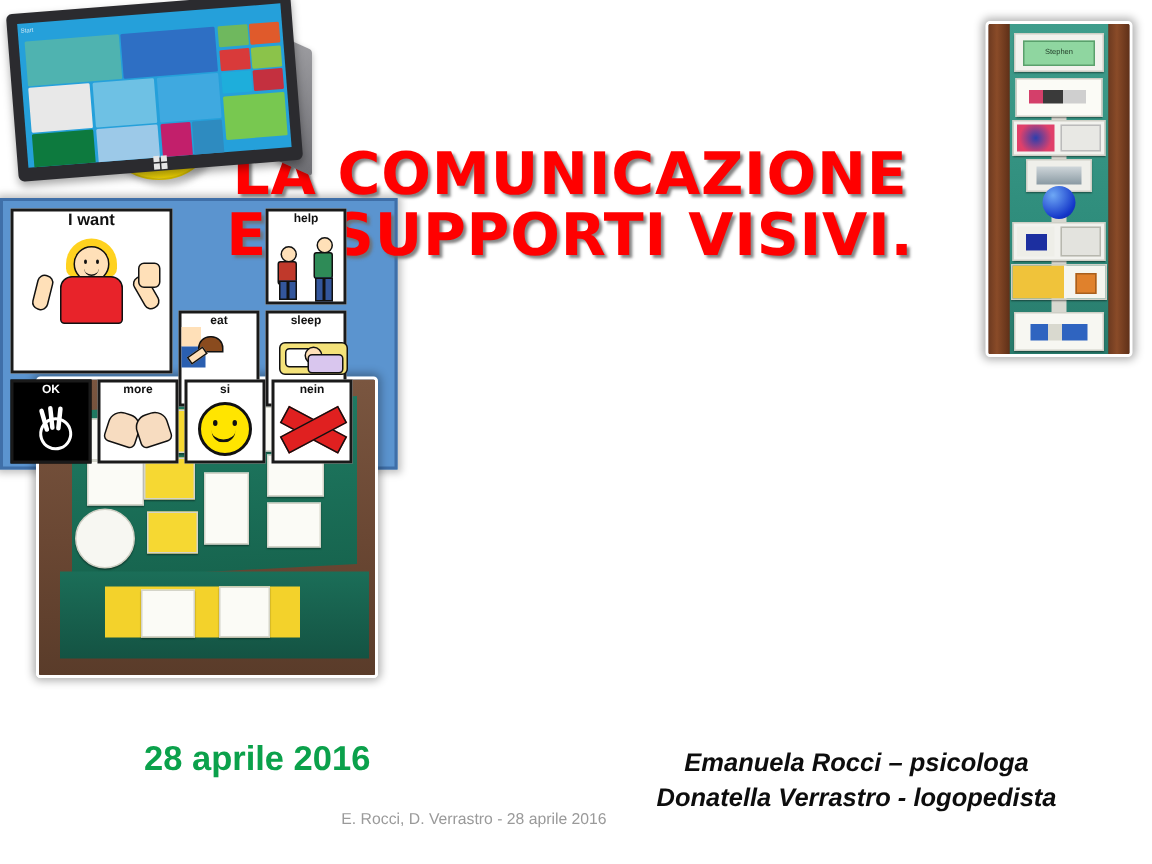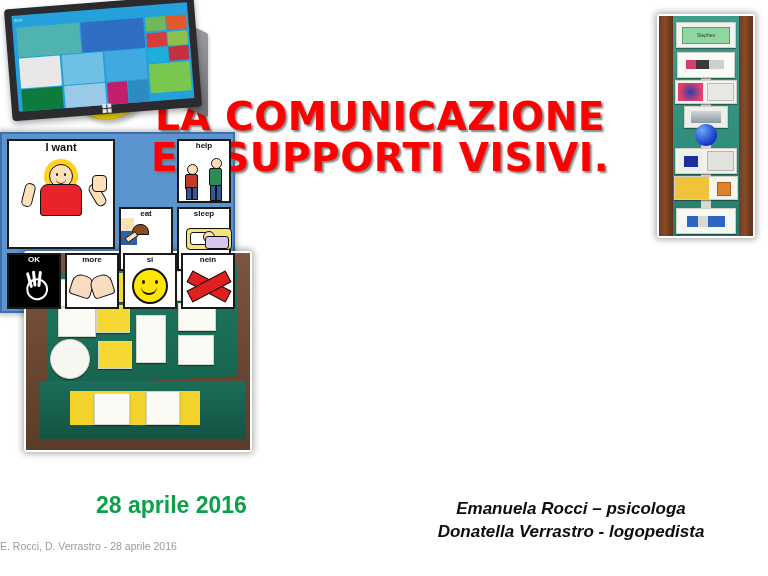--- a/index.html
+++ b/index.html
@@ -33,21 +33,21 @@
     position:absolute; left:406px; top:498px; width:330px;
     text-align:center; line-height:1.35;
   }
   .presenter-line{
     font-size:17px; font-weight:bold; font-style:italic; color:#0d0d0d;
     font-family:"Liberation Sans", sans-serif; white-space:nowrap;
   }
 
   
   .footer-text{
-    position:absolute; left:0; top:540px; width:632px; 
+    position:absolute; left:0; top:540px; width:632px; text-align:center;
     font-size:10.5px; color:#9a9a9a; font-family:"Liberation Sans", sans-serif;
   }
 
   
   .smiley{position:absolute; left:66px; top:40px; width:84px; height:84px;}
   .smiley .shadow{
     position:absolute; left:5px; top:6px; width:78px; height:78px;
     border-radius:50%; background:rgba(120,120,120,.45); filter:blur(2px);
   }
   .smiley .face{
@@ -140,21 +140,21 @@
   .tl{border-radius:1px;}
   .tb-start{position:absolute;left:2px;top:2px;font-size:4px;color:#cfe9f7;}
   .tb-logo{position:absolute;left:50%;bottom:1px;transform:translateX(-50%);
     width:9px;height:9px;display:grid;grid-template-columns:1fr 1fr;grid-template-rows:1fr 1fr;gap:1px;}
   .tb-logo i{background:#e6e6e6;display:block;}
   .tb-stand{position:absolute;left:184px;top:28px;width:24px;height:84px;
     background:linear-gradient(180deg,#9a9a9e,#6f6f74);transform:skewY(24deg);
     border-radius:2px;box-shadow:0 2px 4px rgba(0,0,0,.3);}
 
   
-  #pecs-grid-right{left:512px;top:257px;width:235px;height:181px;
+  #pecs-grid-right{left:512px;top:257px;width:265px;height:181px;
     background:#5b94cf;border:2px solid #3f6fa8;box-sizing:border-box;padding:5px;
     box-shadow:0 0 5px 2px rgba(0,0,0,.25);}
   .pg-wrap{position:relative;width:100%;height:100%;}
   .pg-cell{position:absolute;background:#fff;border:2px solid #1a1a1a;box-sizing:border-box;
     display:flex;flex-direction:column;align-items:center;}
   .pg-label{font-size:8px;font-weight:bold;color:#111;margin-top:1px;line-height:1;
     font-family:"Liberation Sans",sans-serif;}
   .pg-label.big{font-size:11px;}
   .pg-art{flex:1;width:100%;position:relative;}
   .pg-cell.dark{background:#000;}

